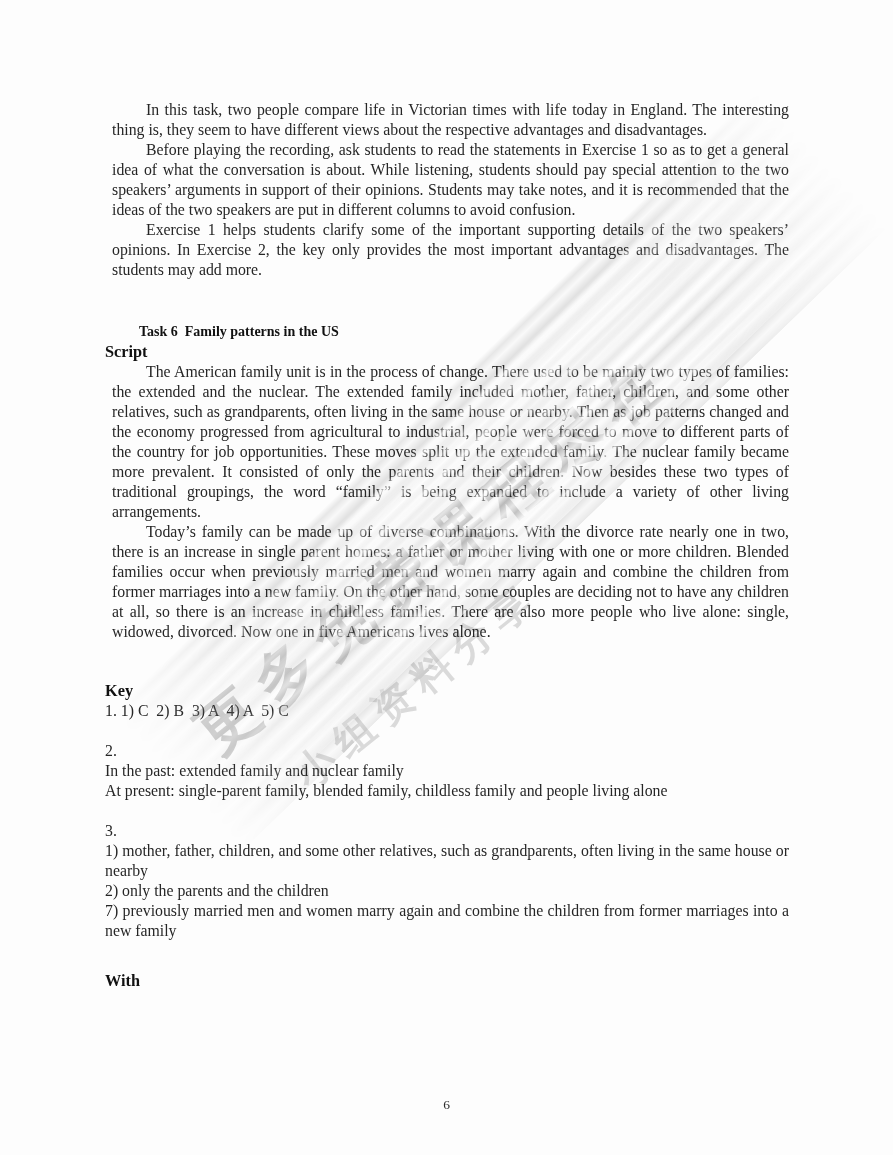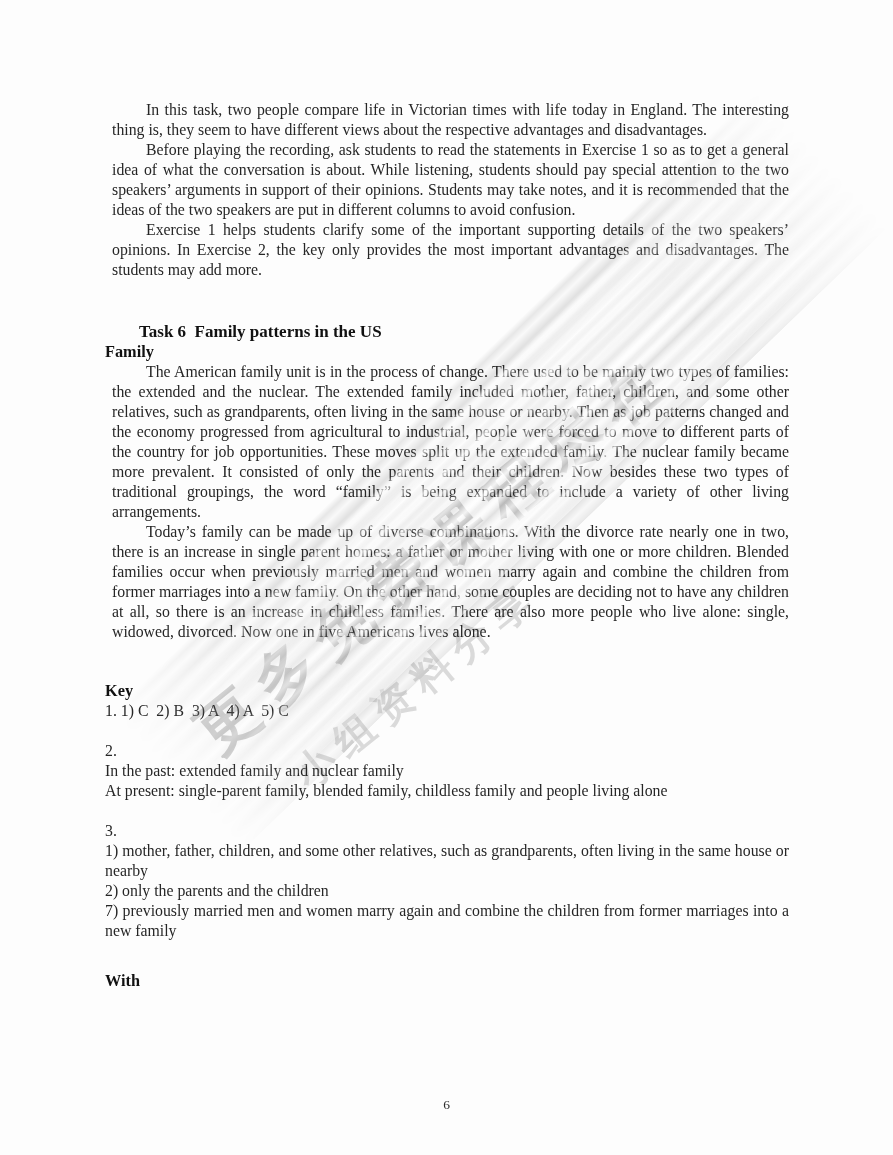--- a/index.html
+++ b/index.html
@@ -79,21 +79,21 @@
     width: 684px;
     font-size: 15.8px;
     line-height: 20px;
     z-index: 2;
   }
   .para { margin: 0; text-align: justify; }
   .indent { text-indent: 34px; margin-left: 7px; }
   .plain { margin: 0; text-align: left; white-space: pre-wrap; }
   .task-heading {
     margin: 42px 0 0 0;
-    font-size: 17px;
+    font-size: 14px;
     font-weight: bold;
     line-height: 20px;
     text-indent: 34px;
     color: #111;
     white-space: pre-wrap;
   }
   .section-label {
     margin: 0;
     font-size: 16.3px;
     font-weight: bold;
@@ -123,21 +123,21 @@
   <div class="wm-band"></div>
   <div class="wm-text wm-large">更多免费课程尽在</div>
   <div class="wm-text wm-small">小组资料分享</div>
 
   <div class="content">
     <p class="para indent">In this task, two people compare life in Victorian times with life today in England. The interesting thing is, they seem to have different views about the respective advantages and disadvantages.</p>
     <p class="para indent">Before playing the recording, ask students to read the statements in Exercise 1 so as to get a general idea of what the conversation is about. While listening, students should pay special attention to the two speakers’ arguments in support of their opinions. Students may take notes, and it is recommended that the ideas of the two speakers are put in different columns to avoid confusion.</p>
     <p class="para indent">Exercise 1 helps students clarify some of the important supporting details of the two speakers’ opinions. In Exercise 2, the key only provides the most important advantages and disadvantages. The students may add more.</p>
 
     <h3 class="task-heading">Task 6  Family patterns in the US</h3>
-    <h4 class="section-label">Family</h4>
+    <h4 class="section-label">Script</h4>
     <p class="para indent">The American family unit is in the process of change. There used to be mainly two types of families: the extended and the nuclear. The extended family included mother, father, children, and some other relatives, such as grandparents, often living in the same house or nearby. Then as job patterns changed and the economy progressed from agricultural to industrial, people were forced to move to different parts of the country for job opportunities. These moves split up the extended family. The nuclear family became more prevalent. It consisted of only the parents and their children. Now besides these two types of traditional groupings, the word “family” is being expanded to include a variety of other living arrangements.</p>
     <p class="para indent">Today’s family can be made up of diverse combinations. With the divorce rate nearly one in two, there is an increase in single parent homes: a father or mother living with one or more children. Blended families occur when previously married men and women marry again and combine the children from former marriages into a new family. On the other hand, some couples are deciding not to have any children at all, so there is an increase in childless families. There are also more people who live alone: single, widowed, divorced. Now one in five Americans lives alone.</p>
 
     <h4 class="section-label key-label">Key</h4>
     <p class="plain">1. 1) C  2) B  3) A  4) A  5) C</p>
 
     <p class="plain gap">2.</p>
     <p class="plain">In the past: extended family and nuclear family</p>
     <p class="plain">At present: single-parent family, blended family, childless family and people living alone</p>
 

